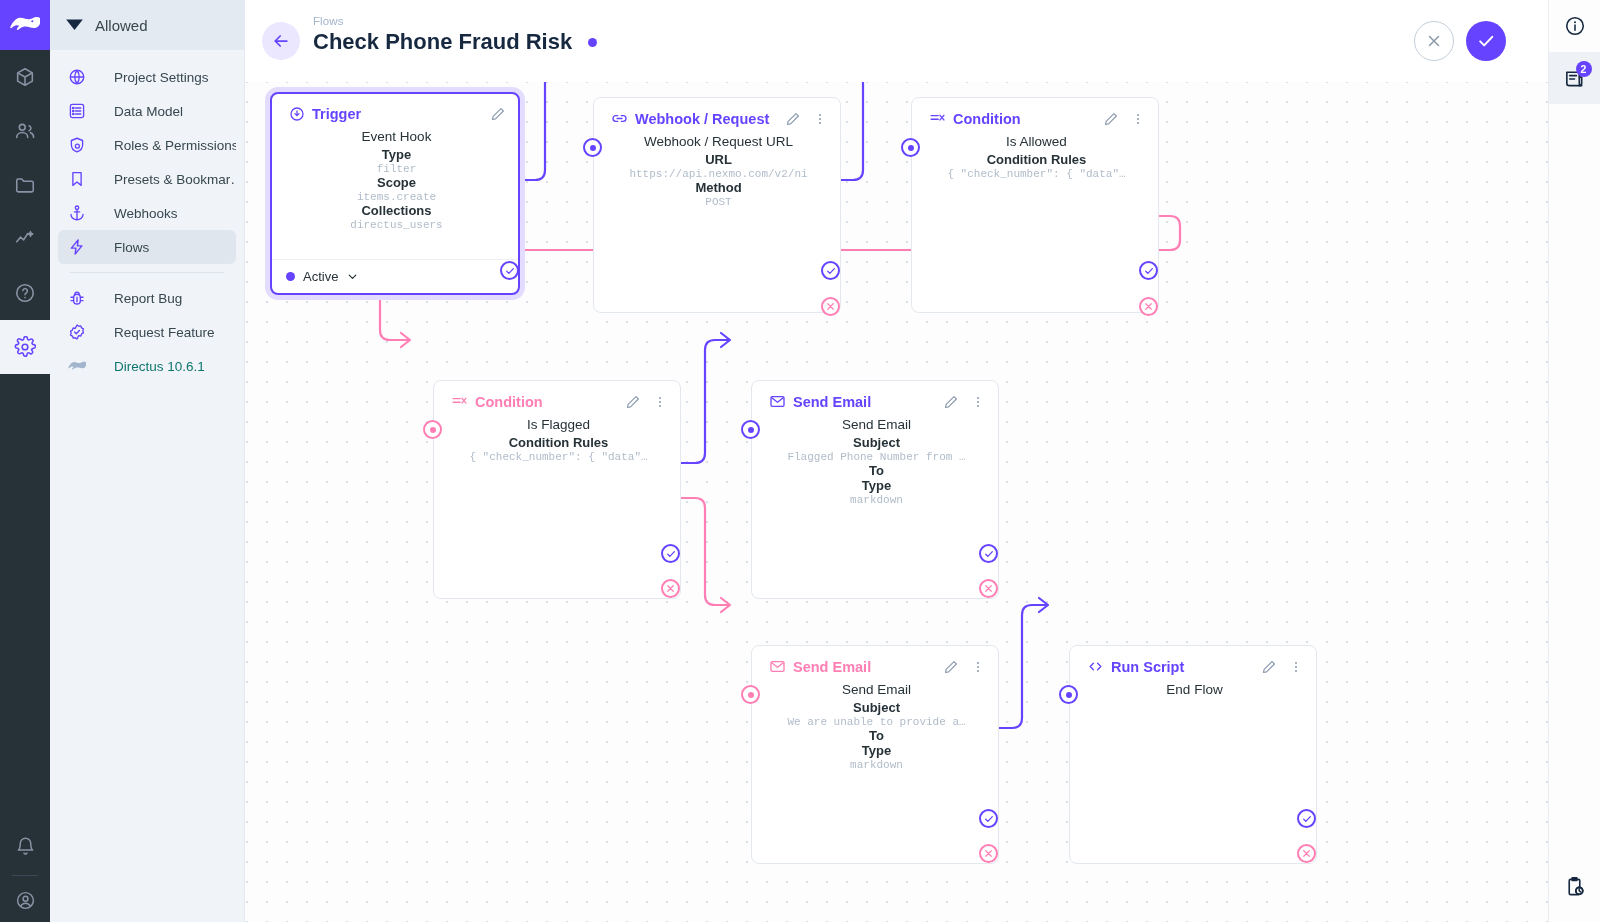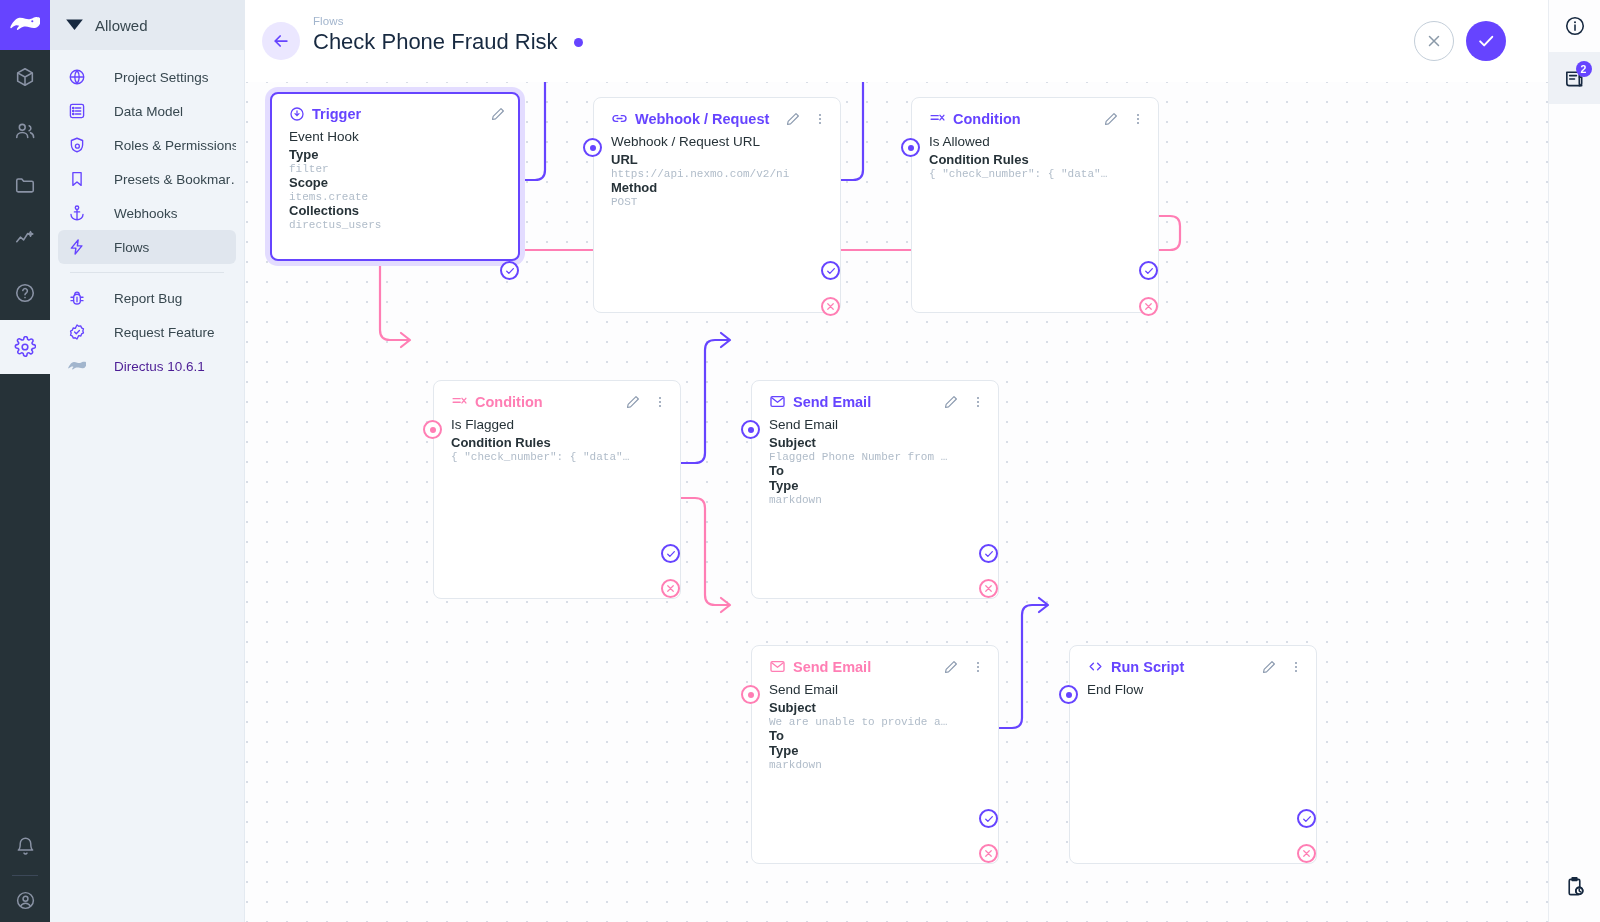--- a/index.html
+++ b/index.html
@@ -52,21 +52,21 @@
   .sidebar-head-title { font-size: 15px; color: #37474f; font-weight: 400; }
   .sidebar-nav { padding: 10px 8px 0 8px; }
   .nav-item {
     display: flex; align-items: center; gap: 28px;
     height: 34px; padding: 0 10px; border-radius: 6px;
     color: #37474f; font-size: 13.5px; white-space: nowrap; overflow: hidden;
   }
   .nav-item .ico { width: 18px; height: 18px; display: flex; align-items: center; justify-content: center; color: #6644ff; flex: 0 0 18px; }
   .nav-item.selected { background: #e0e6ee; }
   .nav-sep { height: 1px; background: #dde3ea; margin: 8px 12px; }
-  .nav-item.muted { color: #4c1d95; }
+  .nav-item.muted { color: #0f766e; }
   .nav-item.muted .ico { color: #a2b5cd; }
 
   
   .main {
     position: relative; flex: 1 1 auto; height: 922px;
     background-color: #fdfdfe;
     background-image: radial-gradient(circle, #d8dde6 1px, transparent 1.2px);
     background-size: 20px 20px;
     background-position: 12px 12px;
     overflow: hidden;
@@ -82,21 +82,21 @@
   }
   .back-btn {
     position: absolute; left: 17px; top: 22px;
     width: 38px; height: 38px; border-radius: 50%;
     background: #ebe7ff; color: #6644ff;
     display: flex; align-items: center; justify-content: center;
   }
   .title-wrap { position: absolute; left: 68px; top: 15px; }
   .breadcrumb { font-size: 11.5px; color: #a2b5cd; letter-spacing: .1px; }
   .page-title {
-    font-size: 22px; font-weight: 400; color: #172940;
+    font-size: 22px; font-weight: 700; color: #172940;
     display: flex; align-items: center; gap: 16px; margin-top: 2px;
   }
   .title-dot { width: 9px; height: 9px; border-radius: 50%; background: #6644ff; display:inline-block; }
   .hdr-actions { position: absolute; right: 42px; top: 21px; display: flex; gap: 12px; align-items: center; }
   .circ-btn {
     width: 40px; height: 40px; border-radius: 50%;
     display: flex; align-items: center; justify-content: center;
   }
   .circ-btn.outline { border: 1.6px solid #c3ced9; color: #8a99a8; background: #fff; }
   .circ-btn.solid { background: #6644ff; color: #fff; }
@@ -118,21 +118,21 @@
   .node-head {
     display: flex; align-items: center; gap: 7px;
     padding: 12px 12px 5px 17px;
     font-size: 14.5px; font-weight: 700;
     color: #6644ff;
   }
   .node-head.pink { color: #ff7eb4; }
   .node-head .hd-title { flex: 1 1 auto; white-space: nowrap; overflow: hidden; }
   .node-head .hd-icon { flex: 0 0 auto; display: flex; align-items: center; }
   .hd-btn { color: #8a99ae; display: flex; align-items: center; padding-left: 4px; }
-  .node-body { padding: 2px 14px 12px 17px; }
+  .node-body { padding: 2px 14px 12px 17px; text-align: center; }
   .nb-name { font-size: 13.5px; color: #263238; margin-bottom: 3px; }
   .nb-key { font-size: 13px; color: #263238; font-weight: 700; margin-top: 0; }
   .nb-val {
     font-family: "Liberation Mono", monospace;
     font-size: 11px; color: #b0bcc9; margin-top: 1px;
     white-space: nowrap; overflow: hidden;
   }
   .node-footer {
     border-top: 1px solid #eceff3;
     padding: 9px 14px; display: flex; align-items: center; gap: 8px;
@@ -389,20 +389,29 @@
       </div>
       <div class="node-body">
         <div class="nb-name">Event Hook</div>
         <div class="nb-key">Type</div>
         <div class="nb-val">filter</div>
         <div class="nb-key">Scope</div>
         <div class="nb-val">items.create</div>
         <div class="nb-key">Collections</div>
         <div class="nb-val" style="margin-bottom:16px">directus_users</div>
       </div>
+      <div class="node-footer">
+        <span class="status-dot"></span>
+        <span>Active</span>
+        <span style="display:flex;align-items:center;color:#263238">
+          <svg width="13" height="13" viewBox="0 0 24 24" fill="none" stroke="currentColor" stroke-width="2.2" stroke-linecap="round" stroke-linejoin="round">
+              <path d="M6 9.5l6 6 6-6"></path>
+            </svg>
+        </span>
+      </div>
     </div>
 
     <div class="port" style="left:255px; top:261px;">
       <svg width="12" height="12" viewBox="0 0 24 24" fill="none" stroke="#6644ff" stroke-width="2.6" stroke-linecap="round" stroke-linejoin="round">
           <path d="M5.5 12.5l4.2 4.2 9-9.4"></path>
         </svg>
     </div>
 
     <div class="node" style="left:348px; top:97px; width:248px;">
       <div class="node-head">

